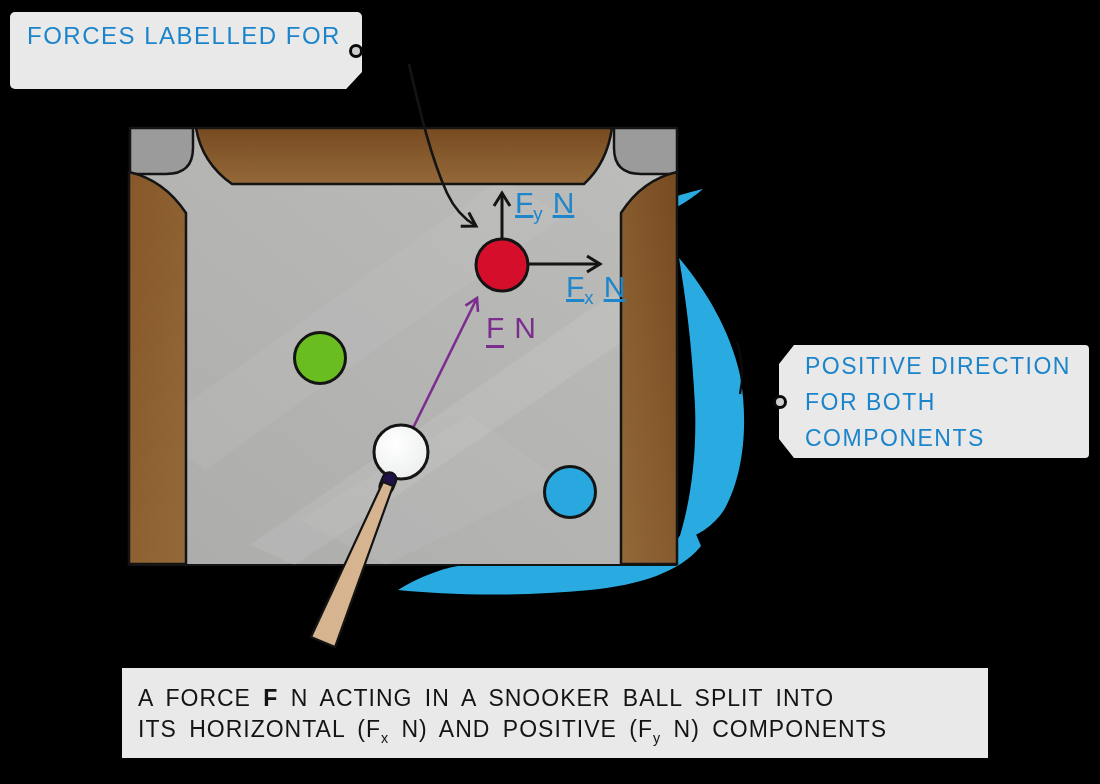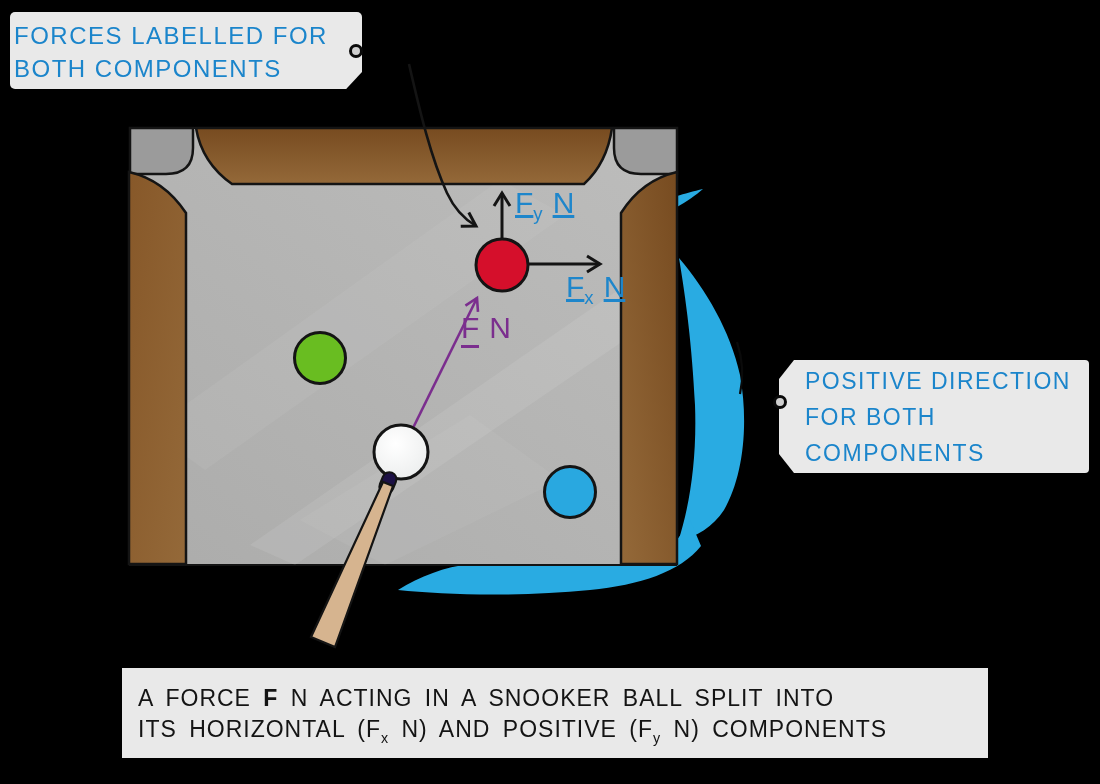--- a/index.html
+++ b/index.html
@@ -11,26 +11,26 @@
   .stage svg{position:absolute;left:0;top:0;}
 
   
   .tag{
     position:absolute;background:var(--tag-bg,#e9e9e9);
     color:var(--tag-text,#1b85cb);
     font-size:24px;letter-spacing:1.5px;font-weight:500;
     line-height:33px;box-sizing:border-box;
   }
   .tag-topleft{
-    left:10px;top:12px;width:352px;height:77px;padding:7px 0 0 4px;
+    left:10px;top:12px;width:352px;height:77px;padding:7px 0 0 17px;
     border-radius:5px;
     clip-path:polygon(0 0,100% 0,100% 78%,95.5% 100%,0 100%);
   }
   .tag-right{
-    left:779px;top:360px;width:310px;height:113px;padding:3px 0 0 26px;
+    left:779px;top:345px;width:310px;height:113px;padding:3px 0 0 26px;
     font-size:23px;line-height:36px;border-radius:4px;
     clip-path:polygon(15px 0,100% 0,100% 100%,15px 100%,0 calc(100% - 19px),0 19px);
   }
   .tag-hole{
     position:absolute;width:8px;height:8px;border:3px solid #0a0a0a;
     border-radius:50%;background:#cfcfcf;z-index:3;
   }
   .caption{
     position:absolute;left:122px;top:668px;width:866px;height:90px;
     background:var(--caption-bg,#e9e9e9);color:var(--caption-text,#141414);
@@ -135,27 +135,26 @@
       <polygon points="393,486 383,482 311,637 335,647" style="fill:var(--cue-wood)" stroke="#141414" stroke-width="2.2"></polygon>
     </g>
   </svg>
 
   <div class="flabel comp-label" style="left:515px;top:186px">
     <span>F</span><sub>y</sub><span class="unit">N</span>
   </div>
   <div class="flabel comp-label" style="left:566px;top:270px">
     <span>F</span><sub>x</sub><span class="unit">N</span>
   </div>
-  <div class="flabel force-label" style="left:461px;top:311px">
+  <div class="flabel force-label" style="left:486px;top:311px">
     <span class="f-underline">F</span><span class="unit">N</span>
   </div>
 
   <div class="tag tag-topleft">
     <div>FORCES LABELLED FOR</div>
-    <div>BOTH COMPONENTS</div>
   </div>
   <div class="tag-hole" style="left:349px;top:44px"></div>
 
   <div class="tag tag-right">
     <div>POSITIVE DIRECTION</div>
     <div>FOR BOTH</div>
     <div>COMPONENTS</div>
   </div>
   <div class="tag-hole" style="left:773px;top:395px"></div>
 

